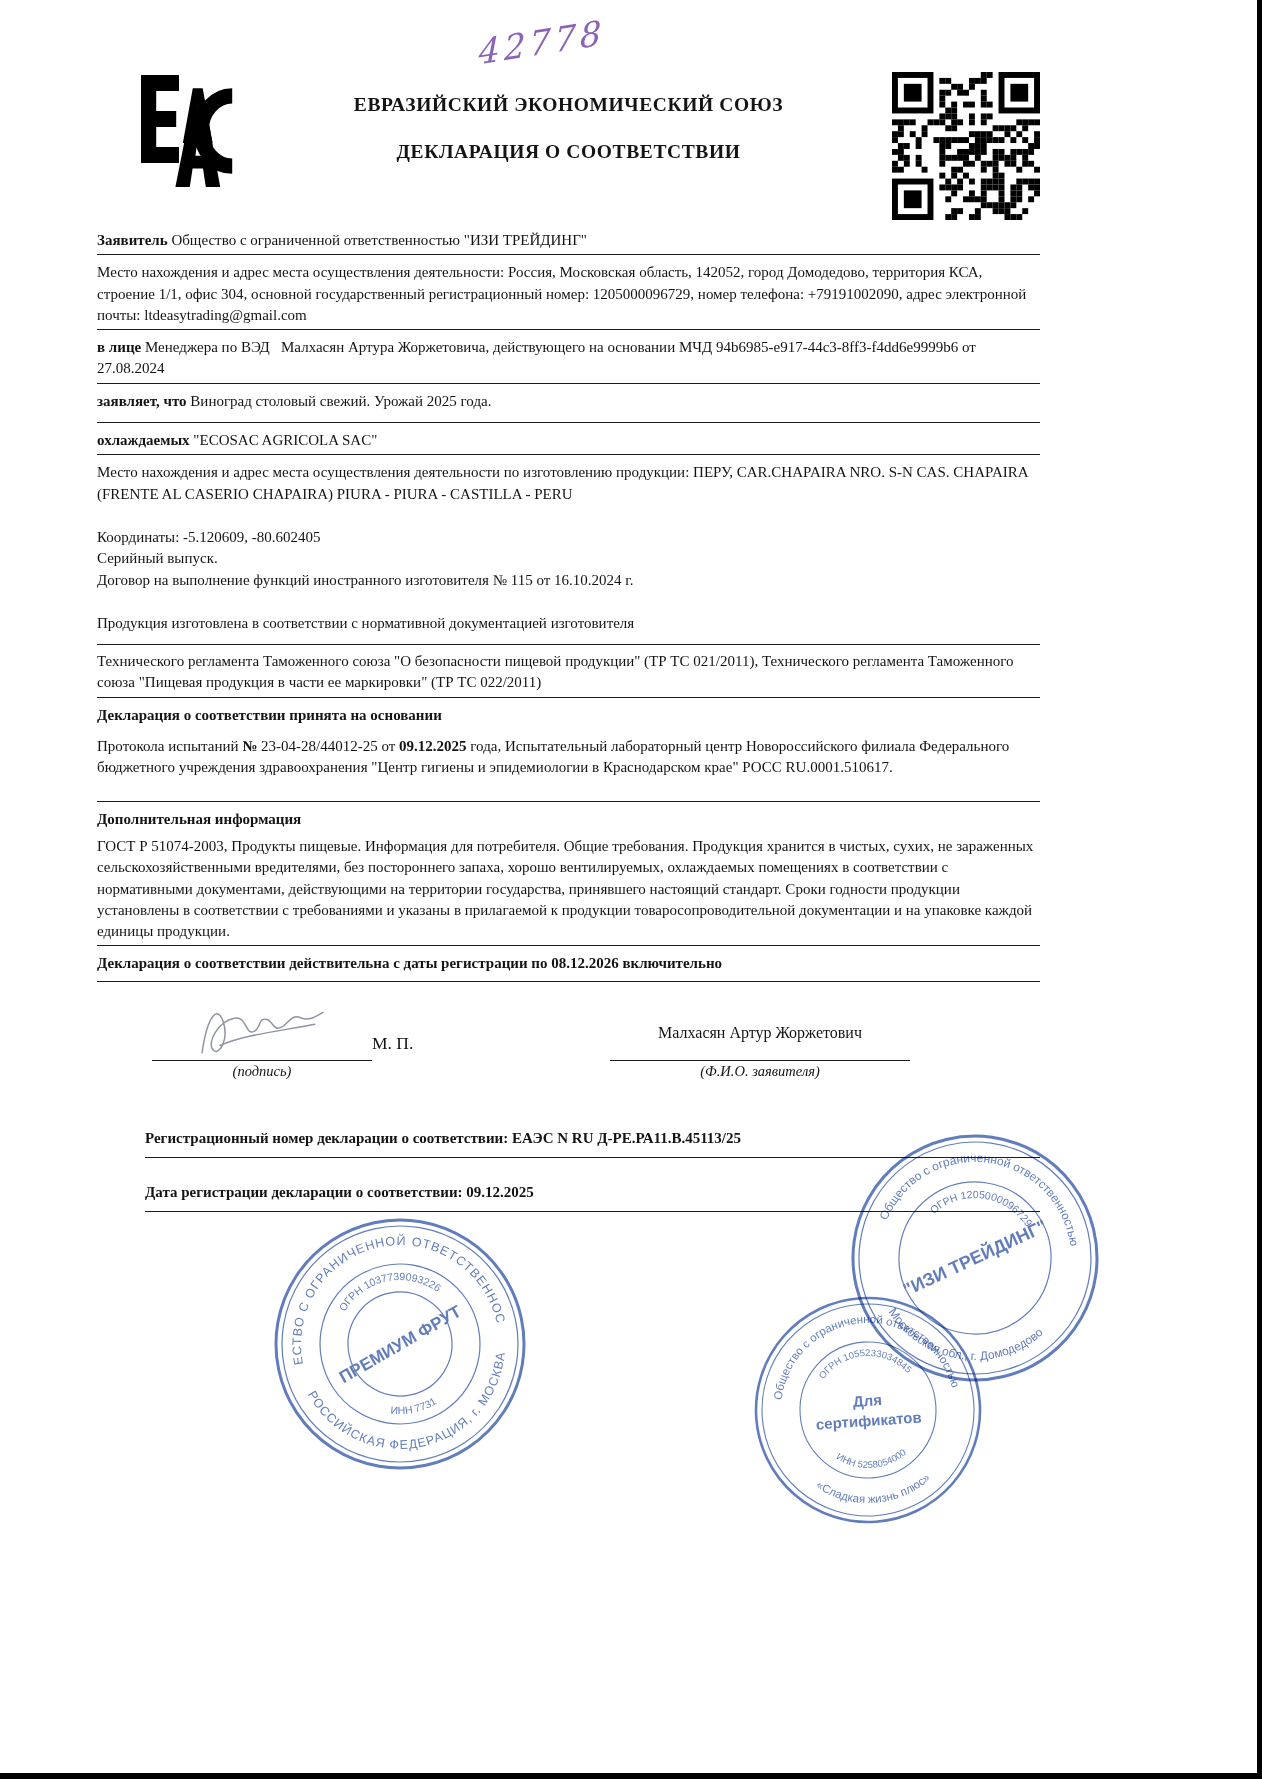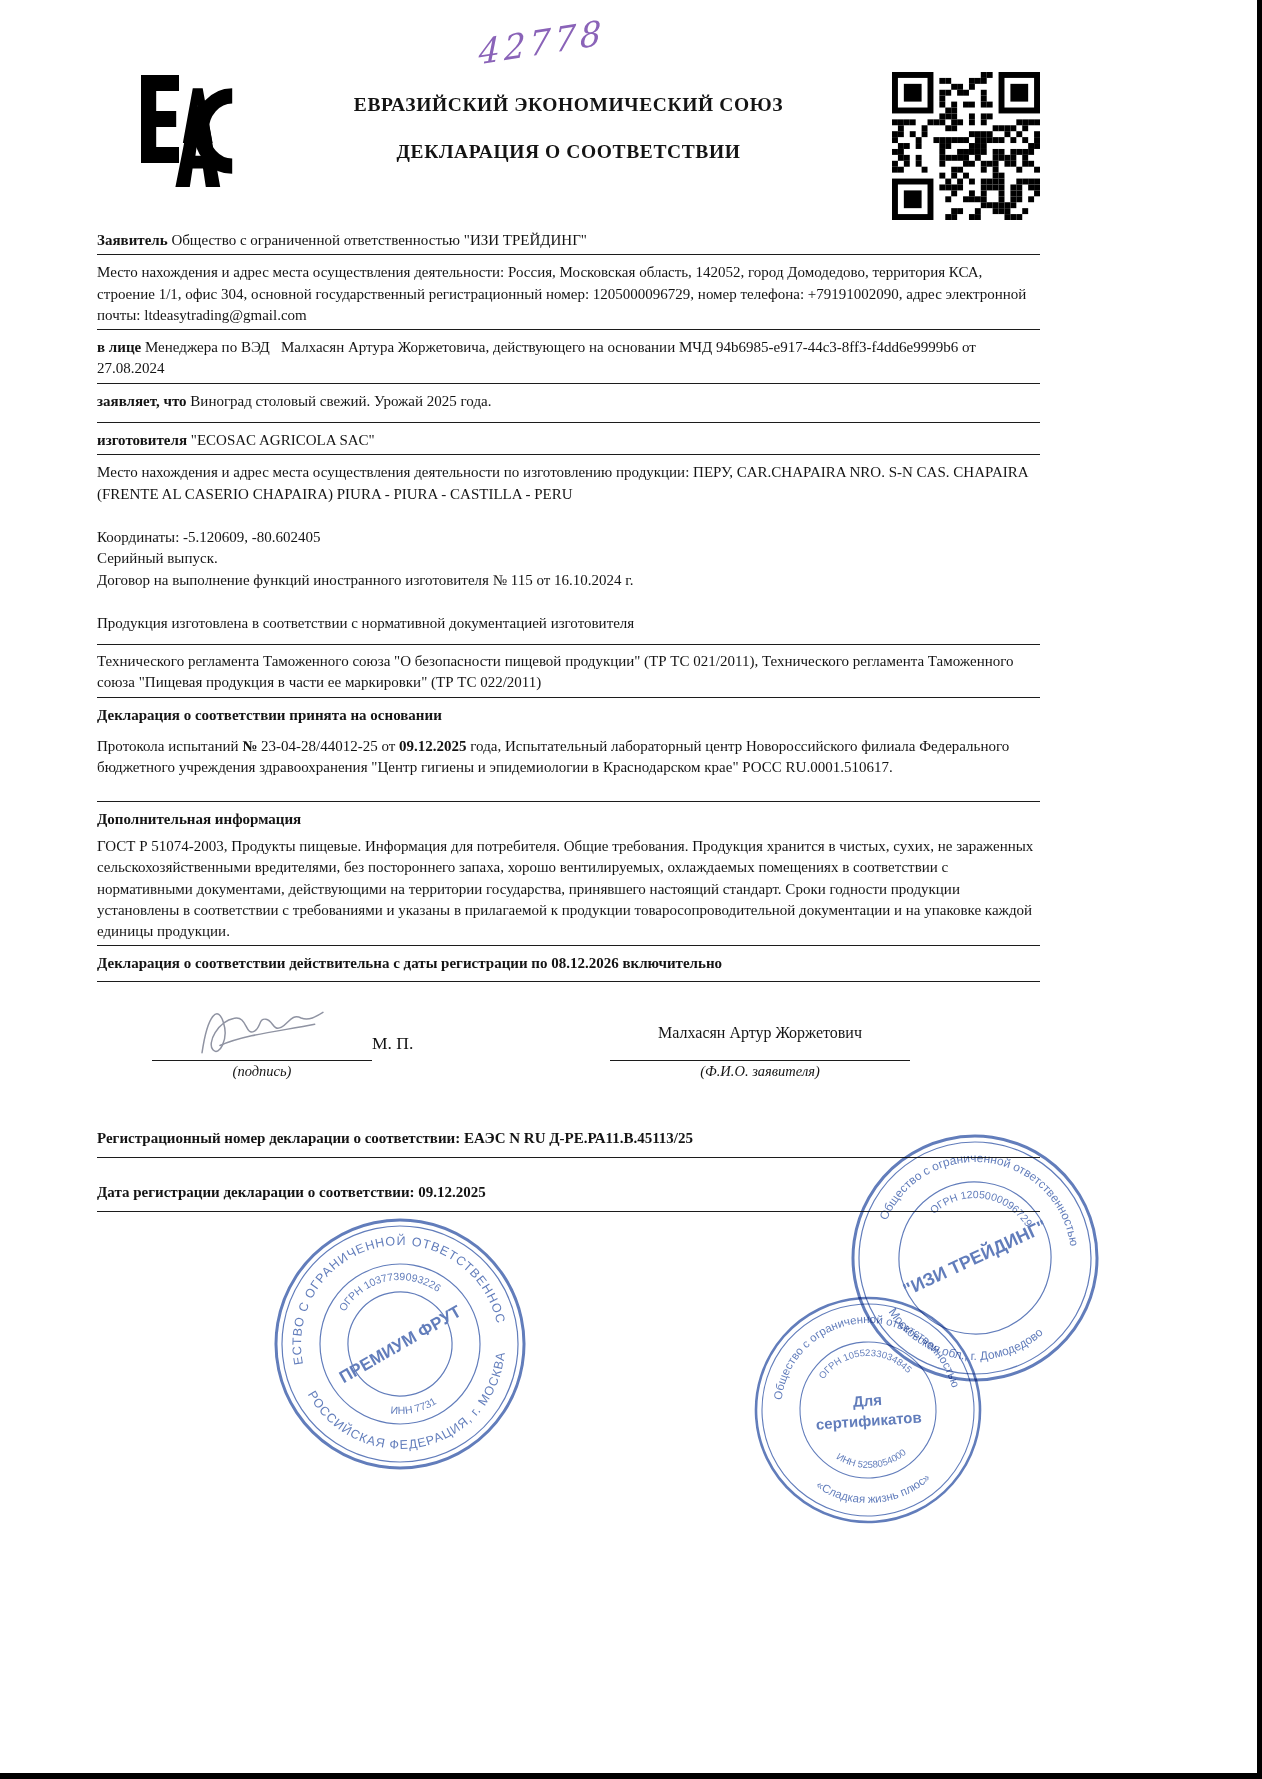--- a/index.html
+++ b/index.html
@@ -23,21 +23,21 @@
   .sig-img{display:block;margin:0 auto -6px auto;transform:rotate(-5deg);}
   .sig-line{border-top:1.4px solid #1c1c1c;margin-top:2px;}
   .caption{font-size:14.5px;margin-top:2px;font-style:italic;}
   .mp{flex:1;text-align:left;font-size:17.5px;padding-bottom:26px;}
   .name-block{width:300px;margin-right:130px;text-align:center;}
   .stamp{position:absolute;opacity:.78;mix-blend-mode:multiply;pointer-events:none;}
   .stamp text{font-family:"Liberation Sans",sans-serif;fill:#3558a8;}
   .stamp-premium{left:268px;top:1212px;transform:rotate(-12deg);}
   .stamp-izi{left:845px;top:1128px;transform:rotate(8deg);}
   .stamp-sweet{left:748px;top:1290px;transform:rotate(-4deg);}
-  .reg-line{font-weight:bold;margin-top:24px;border-bottom:1.5px solid #1c1c1c;padding-bottom:8px;}
+  .reg-line{font-weight:bold;margin-top:24px;border-bottom:1.5px solid #1c1c1c;padding-bottom:8px;margin-left:48px;}
 </style>
 </head>
 <body>
 
 <div class="page">
 
   <div class="handwritten">42778</div>
 
   <div class="content">
 
@@ -288,21 +288,21 @@
     </p>
     <hr class="sep">
 
     <p>
       <b>заявляет, что</b>
       <span>Виноград столовый свежий. Урожай 2025 года.</span>
     </p>
     <hr class="sep mt10">
 
     <p>
-      <b>изготовителя</b>
+      <b>охлаждаемых</b>
       <span>"ECOSAC AGRICOLA SAC"</span>
     </p>
     <hr class="sep">
 
     <p class="mt6">Место нахождения и адрес места осуществления деятельности по изготовлению продукции: ПЕРУ, CAR.CHAPAIRA NRO. S-N CAS. CHAPAIRA (FRENTE AL CASERIO CHAPAIRA) PIURA - PIURA - CASTILLA - PERU</p>
 
     <p class="mt22">Координаты: -5.120609, -80.602405</p>
     <p>Серийный выпуск.</p>
     <p>Договор на выполнение функций иностранного изготовителя № 115 от 16.10.2024 г.</p>
 

